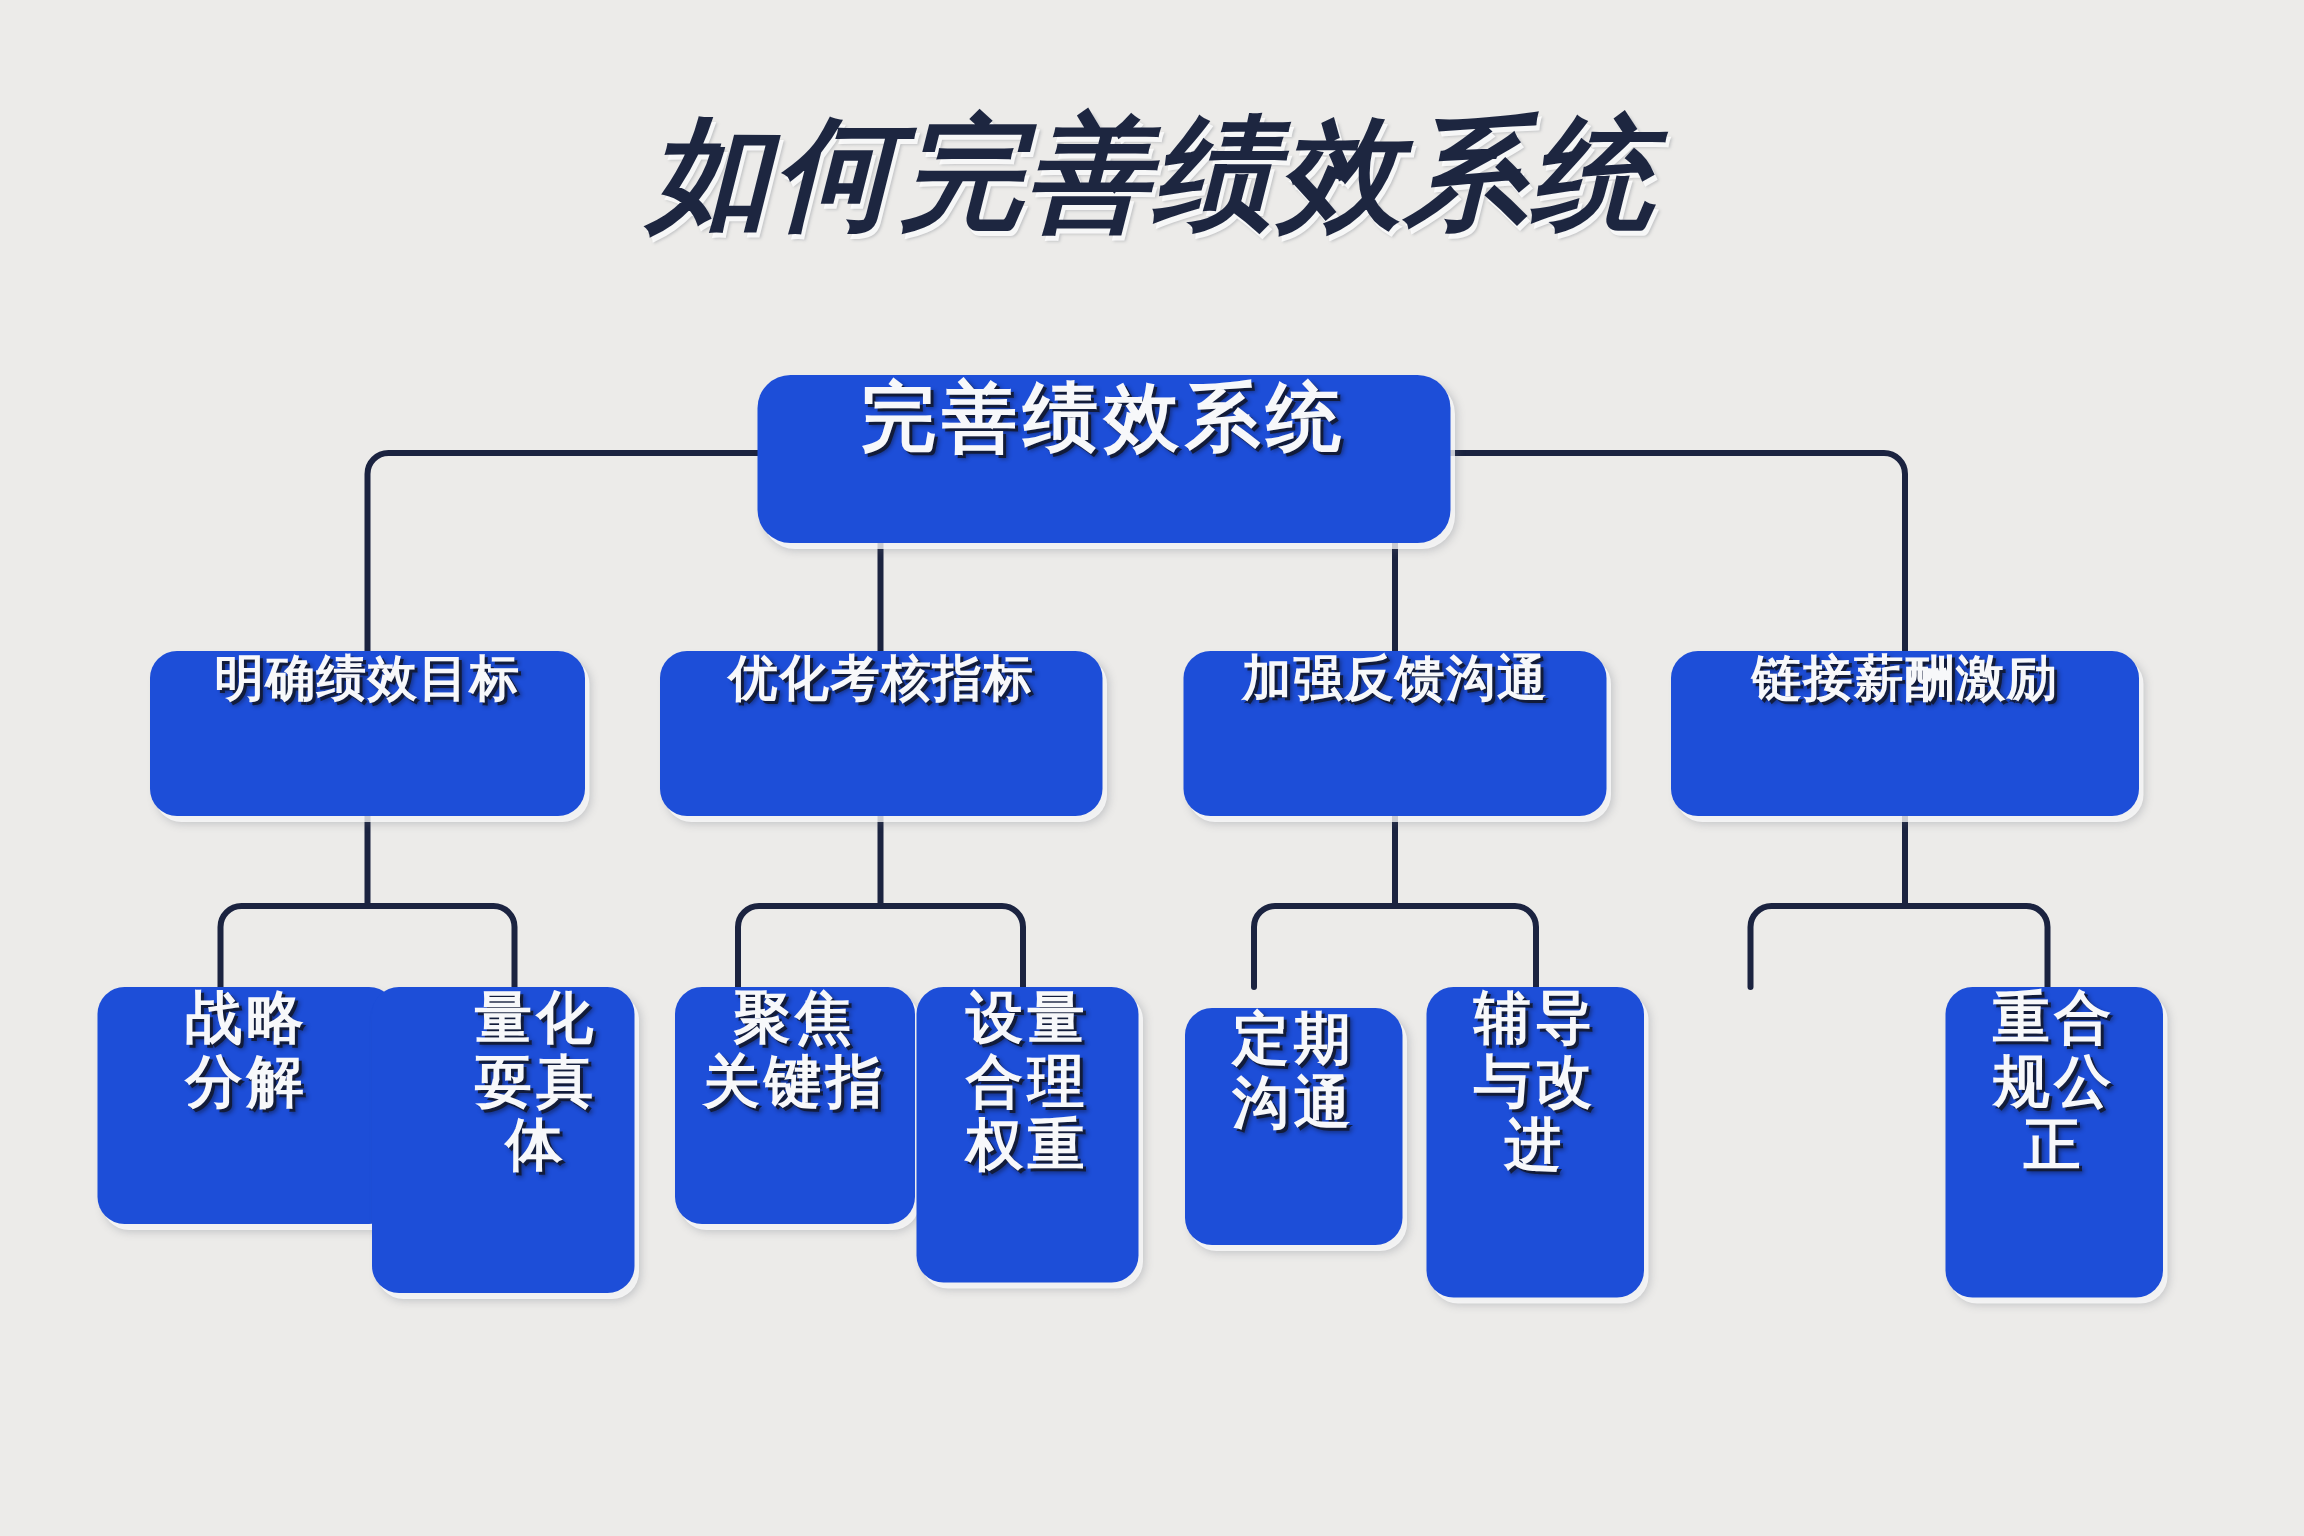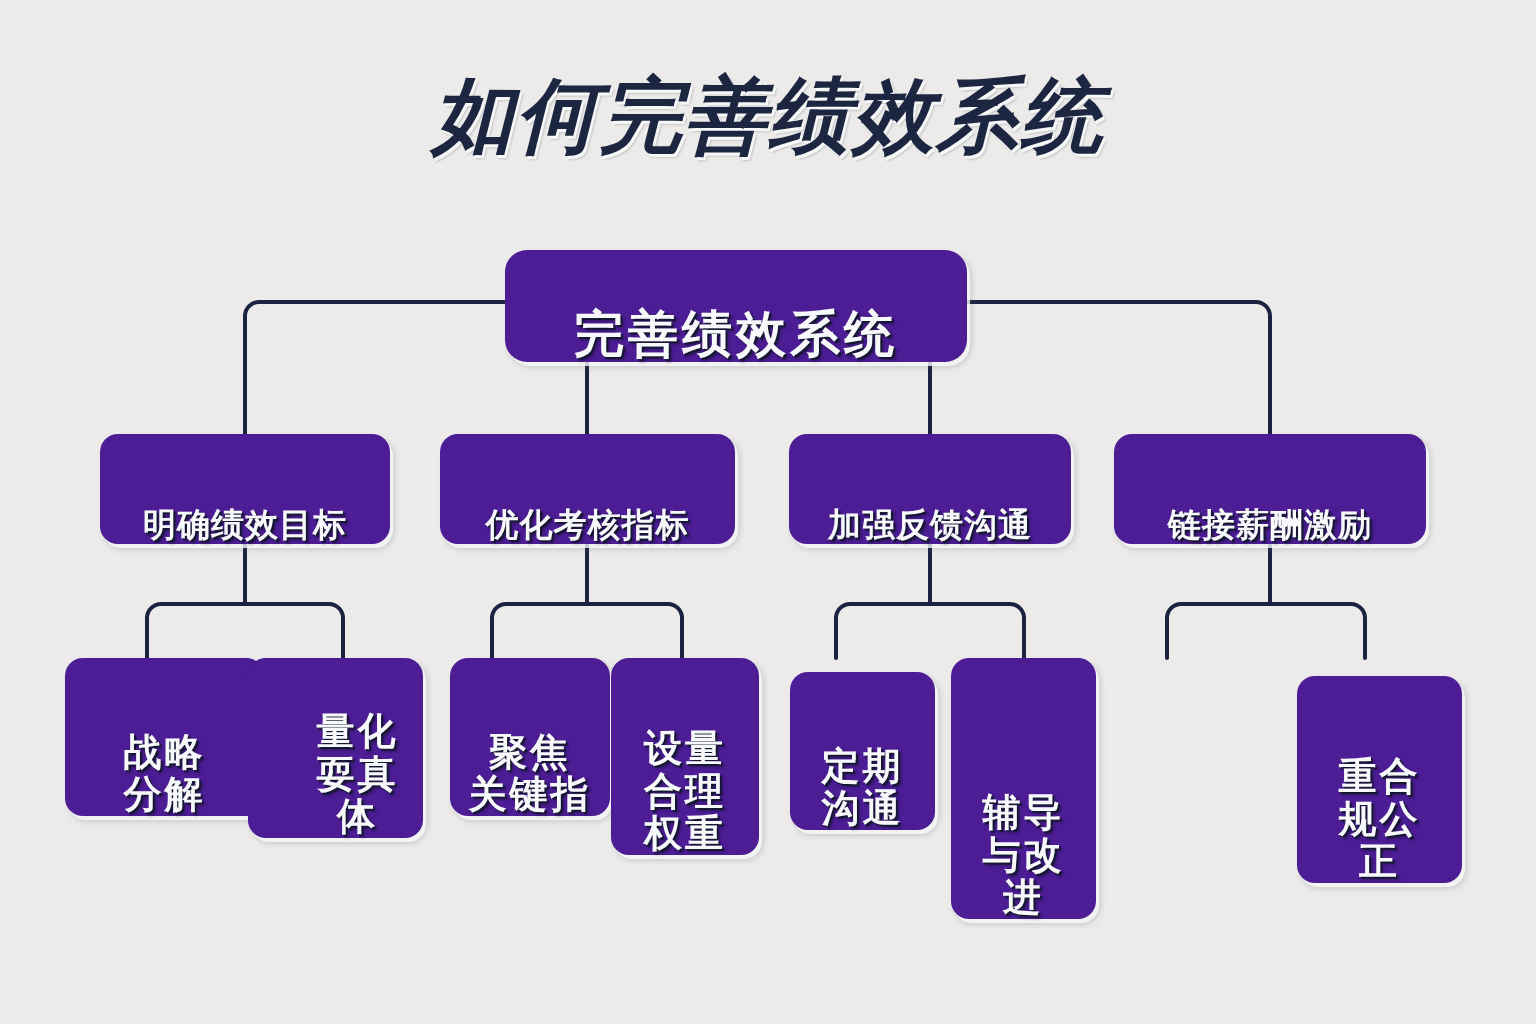--- a/index.html
+++ b/index.html
@@ -27,25 +27,25 @@
     font-style:italic;
   }
 
   
   #links{position:absolute;left:0;top:0;width:1536px;height:1024px;}
   #links path{fill:none;stroke:#1b2340;stroke-width:4;stroke-linecap:round;stroke-linejoin:round;}
 
   
   .node{
     position:absolute;
-    background:#4c1d95;
+    background:#1d4ed8;
     border-radius:16px;
     box-sizing:border-box;
     display:flex;
-    align-items:flex-end;
+    align-items:flex-start;
     justify-content:center;
     text-align:center;
     color:#f7f8fa;
     font-weight:bold;
     box-shadow:3px 4px 0 rgba(255,255,255,.75), 4px 5px 6px rgba(90,96,110,.28);
     z-index:2;
   }
   .node .txt{
     text-shadow:2px 2px 0 rgba(18,24,42,.85), 3px 3px 3px rgba(10,14,28,.45);
     line-height:1.12;
@@ -109,41 +109,41 @@
     <span class="txt">加强反馈沟通</span>
   </div>
   <div class="node lvl2" style="left:1114px;top:434px;width:312px;">
     <span class="txt">链接薪酬激励</span>
   </div>
 
   <div class="node leaf" style="left:65px;top:658px;width:199px;height:158px;">
     <span class="txt">战略
 分解</span>
   </div>
-  <div class="node leaf" style="left:248px;top:658px;width:175px;height:180px;padding-left:44px;">
+  <div class="node leaf" style="left:248px;top:658px;width:175px;height:204px;padding-left:44px;">
     <span class="txt">量化
 耍真体</span>
   </div>
   <div class="node leaf" style="left:450px;top:658px;width:160px;height:158px;">
     <span class="txt">聚焦
 关键指</span>
   </div>
   <div class="node leaf" style="left:611px;top:658px;width:148px;height:197px;">
     <span class="txt">设量
 合理
 权重</span>
   </div>
   <div class="node leaf" style="left:790px;top:658px;width:145px;height:158px;margin-top:14px;">
     <span class="txt">定期
 沟通</span>
   </div>
-  <div class="node leaf" style="left:951px;top:658px;width:145px;height:261px;">
+  <div class="node leaf" style="left:951px;top:658px;width:145px;height:207px;">
     <span class="txt">辅导
 与改
 进</span>
   </div>
-  <div class="node leaf" style="left:1297px;top:676px;width:165px;height:207px;">
+  <div class="node leaf" style="left:1297px;top:658px;width:145px;height:207px;">
     <span class="txt">重合
 规公
 正</span>
   </div>
 
 </div>
 
 </body></html>

